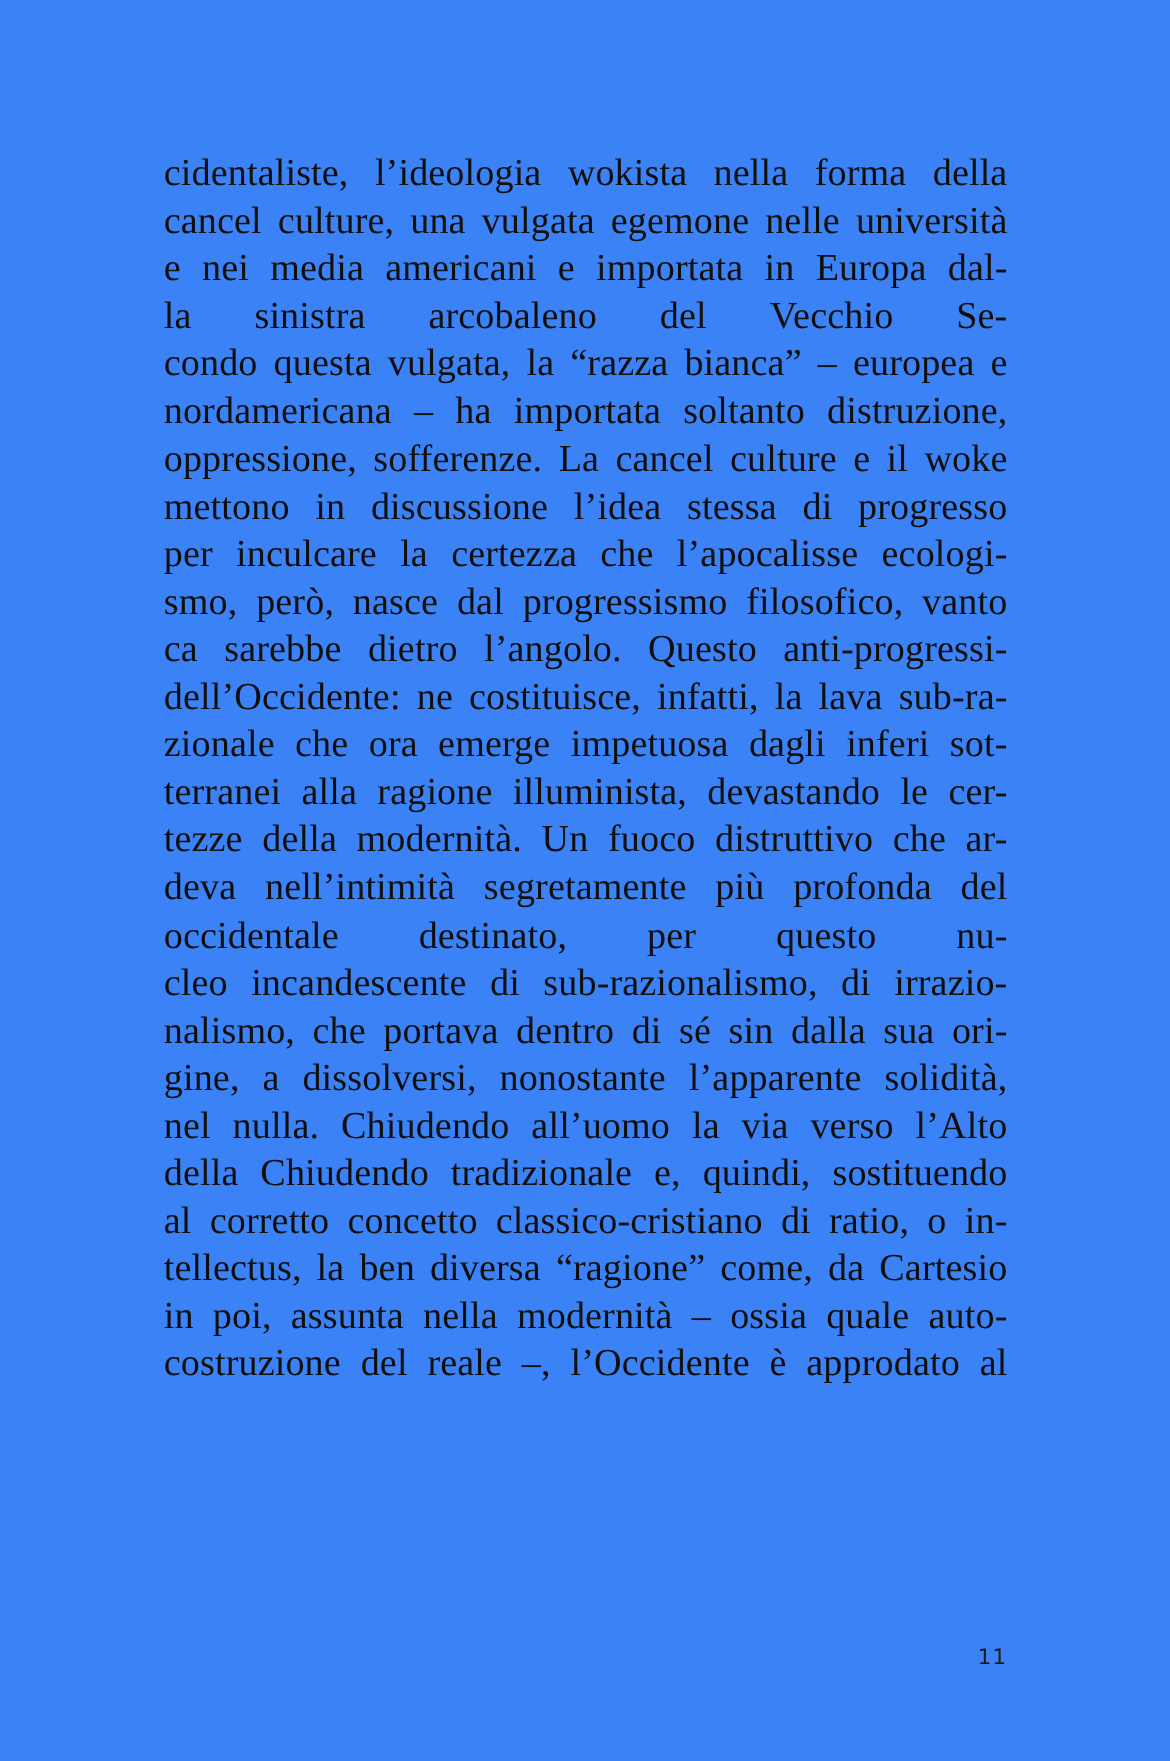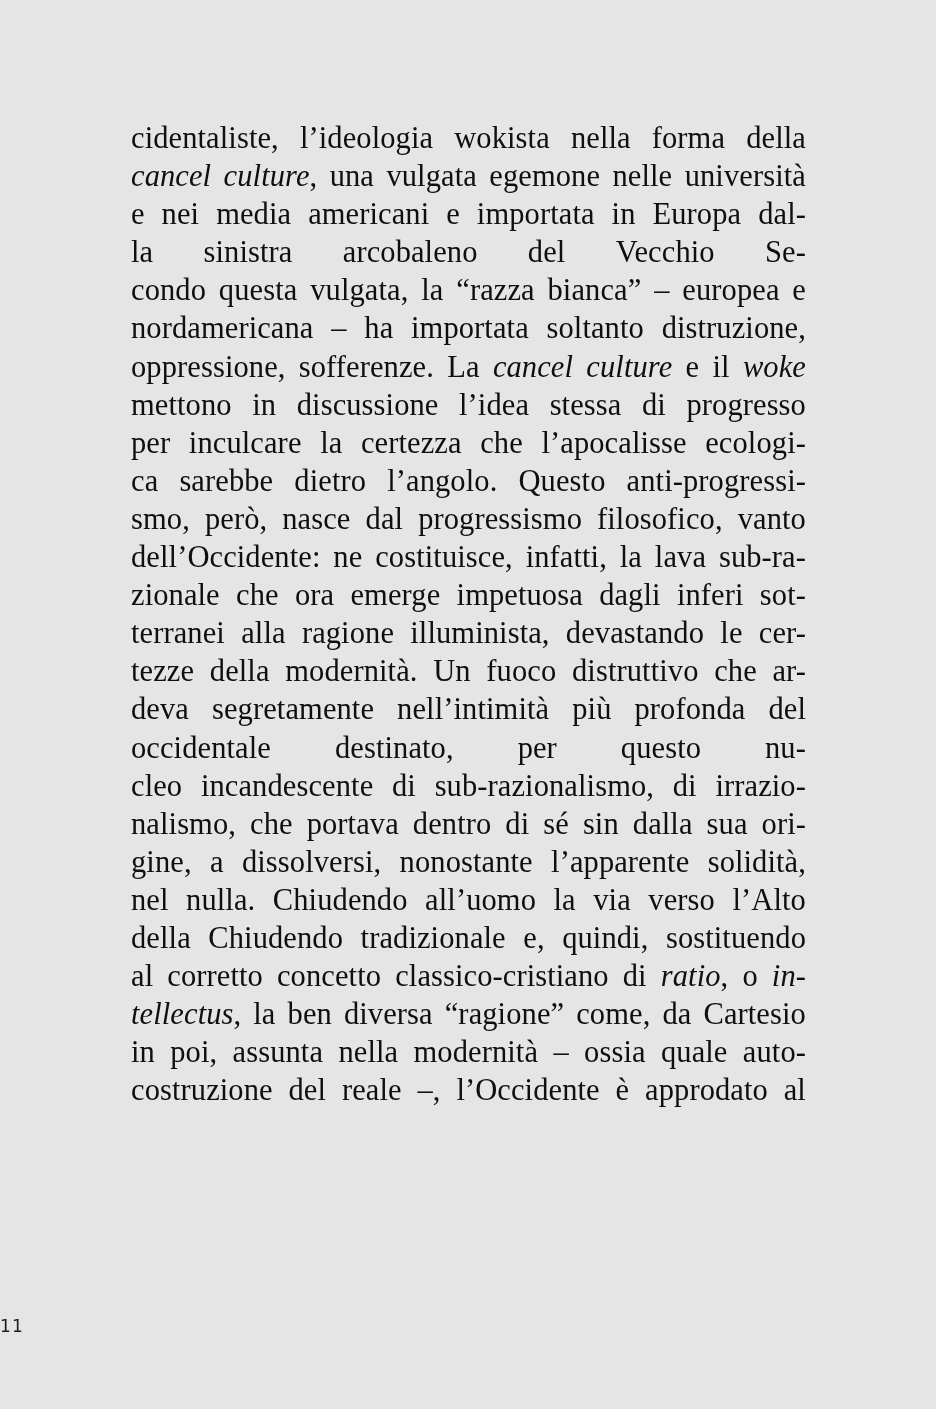--- a/index.html
+++ b/index.html
@@ -4,21 +4,21 @@
 <style>
   html, body {
     margin: 0;
     padding: 0;
     background: #ffffff;
   }
   .page {
     position: relative;
     width: 936px;
     height: 1409px;
-    background: #e5e5e5;
+    background: #3b82f6;
     overflow: hidden;
     font-family: "Liberation Serif", "DejaVu Serif", serif;
   }
   .text-column {
     position: absolute;
     left: 131px;
     top: 119px;
     width: 675px;
   }
   .para-line {
@@ -36,28 +36,27 @@
     white-space: normal;
   }
   .para-line.justify > .w {
     white-space: pre;
   }
   .para-line.last {
     display: block;
     text-align: left;
   }
   .it {
-    font-style: italic;
   }
   .folio {
     position: absolute;
     left: 0;
     top: 1316px;
     width: 806px;
-    text-align: left;
+    text-align: right;
     font-family: "DejaVu Sans", "Liberation Sans", sans-serif;
     font-size: 17px;
     letter-spacing: 1.1px;
     color: #1b1b1b;
   }
 </style>
 </head>
 <body>
 
 <div class="page">
@@ -140,35 +139,35 @@
       <span class="para-line justify">
         <span class="w"><span>per</span></span>
         <span class="w"><span>inculcare</span></span>
         <span class="w"><span>la</span></span>
         <span class="w"><span>certezza</span></span>
         <span class="w"><span>che</span></span>
         <span class="w"><span>l’apocalisse</span></span>
         <span class="w"><span>ecologi-</span></span>
       </span>
       <span class="para-line justify">
-        <span class="w"><span>ca</span></span>
-        <span class="w"><span>sarebbe</span></span>
-        <span class="w"><span>dietro</span></span>
-        <span class="w"><span>l’angolo.</span></span>
-        <span class="w"><span>Questo</span></span>
-        <span class="w"><span>anti-progressi-</span></span>
-      </span>
-      <span class="para-line justify">
         <span class="w"><span>smo,</span></span>
         <span class="w"><span>però,</span></span>
         <span class="w"><span>nasce</span></span>
         <span class="w"><span>dal</span></span>
         <span class="w"><span>progressismo</span></span>
         <span class="w"><span>filosofico,</span></span>
         <span class="w"><span>vanto</span></span>
+      </span>
+      <span class="para-line justify">
+        <span class="w"><span>ca</span></span>
+        <span class="w"><span>sarebbe</span></span>
+        <span class="w"><span>dietro</span></span>
+        <span class="w"><span>l’angolo.</span></span>
+        <span class="w"><span>Questo</span></span>
+        <span class="w"><span>anti-progressi-</span></span>
       </span>
       <span class="para-line justify">
         <span class="w"><span>dell’Occidente:</span></span>
         <span class="w"><span>ne</span></span>
         <span class="w"><span>costituisce,</span></span>
         <span class="w"><span>infatti,</span></span>
         <span class="w"><span>la</span></span>
         <span class="w"><span>lava</span></span>
         <span class="w"><span>sub-ra-</span></span>
       </span>
@@ -196,22 +195,22 @@
         <span class="w"><span>della</span></span>
         <span class="w"><span>modernità.</span></span>
         <span class="w"><span>Un</span></span>
         <span class="w"><span>fuoco</span></span>
         <span class="w"><span>distruttivo</span></span>
         <span class="w"><span>che</span></span>
         <span class="w"><span>ar-</span></span>
       </span>
       <span class="para-line justify">
         <span class="w"><span>deva</span></span>
+        <span class="w"><span>nell’intimità</span></span>
         <span class="w"><span>segretamente</span></span>
-        <span class="w"><span>nell’intimità</span></span>
         <span class="w"><span>più</span></span>
         <span class="w"><span>profonda</span></span>
         <span class="w"><span>del</span></span>
       </span>
       <span class="para-line justify">
         <span class="w"><span>occidentale</span></span>
         <span class="w"><span>destinato,</span></span>
         <span class="w"><span>per</span></span>
         <span class="w"><span>questo</span></span>
         <span class="w"><span>nu-</span></span>

